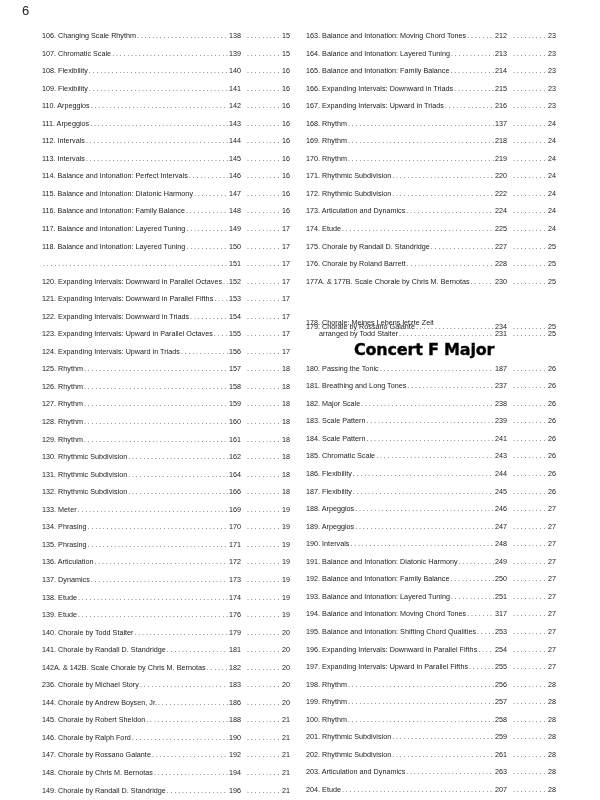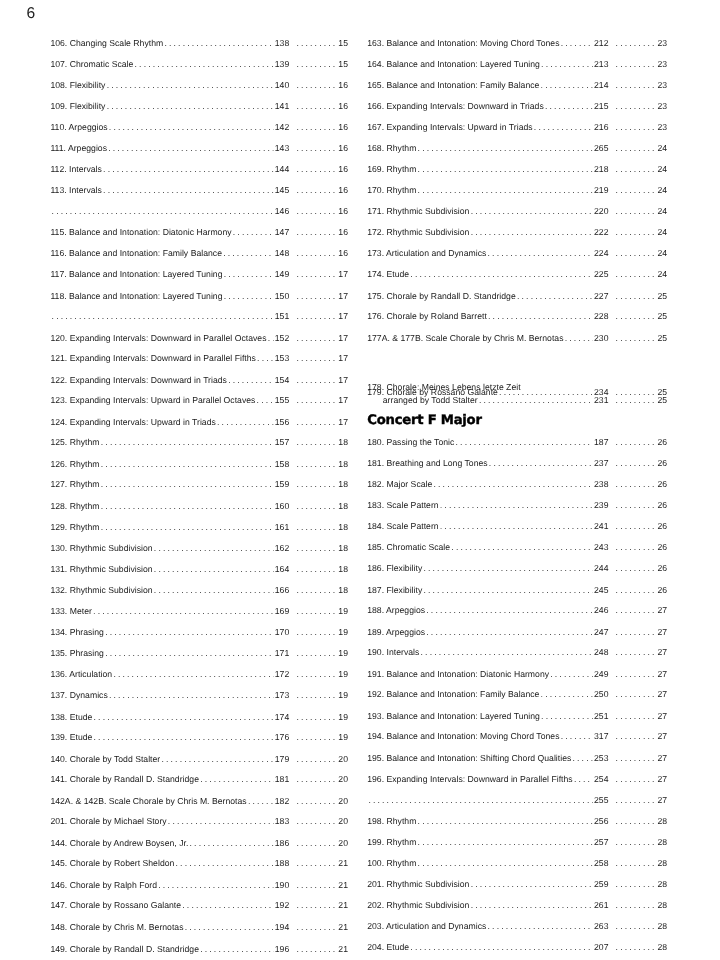--- a/index.html
+++ b/index.html
@@ -37,22 +37,22 @@
     .row .lead2::before {
       content: ". . . . . . . . . . . . . . . .";
       letter-spacing: -0.2px; word-spacing: 0.2px;
     }
     .row .pn { flex: 0 0 auto; width: 9px; text-align: right; }
     .row.two-line { height: 28px; line-height: 11px; display: block; padding-top: 3px; box-sizing: border-box; }
     .two-line .line1 { display: block; margin-top: 24px; }
     .two-line .line2 { display: flex; align-items: flex-end; padding-left: 13px; }
     .section-heading {
       font-family: "DejaVu Sans", sans-serif; font-weight: 900;
-      font-size: 11px; height: 24px; line-height: 28px;
-      color: #000; letter-spacing: -0.2px; -webkit-text-stroke: 0.35px #000;
+      font-size: 16px; height: 24px; line-height: 28px;
+      color: #000; letter-spacing: -0.2px; margin-left: 48px; -webkit-text-stroke: 0.35px #000;
     }
   </style>
 </head>
 <body>
 
 <div class="page-num">6</div>
 
 <div class="col col-left">
   <div>
       <div class="row">
@@ -105,20 +105,21 @@
         <span class="pn">16</span>
       </div>
       <div class="row">
         <span class="title">113. Intervals</span>
         <span class="lead"></span>
         <span class="pg">145</span>
         <span class="lead2"></span>
         <span class="pn">16</span>
       </div>
       <div class="row">
+        <span class="title">114. Balance and Intonation: Perfect Intervals</span>
         <span class="lead"></span>
         <span class="pg">146</span>
         <span class="lead2"></span>
         <span class="pn">16</span>
       </div>
       <div class="row">
         <span class="title">115. Balance and Intonation: Diatonic Harmony</span>
         <span class="lead"></span>
         <span class="pg">147</span>
         <span class="lead2"></span>
@@ -306,21 +307,21 @@
         <span class="pn">20</span>
       </div>
       <div class="row">
         <span class="title">142A. &amp; 142B. Scale Chorale by Chris M. Bernotas</span>
         <span class="lead"></span>
         <span class="pg">182</span>
         <span class="lead2"></span>
         <span class="pn">20</span>
       </div>
       <div class="row">
-        <span class="title">201. Chorale by Michael Story</span>
+        <span class="title">236. Chorale by Michael Story</span>
         <span class="lead"></span>
         <span class="pg">183</span>
         <span class="lead2"></span>
         <span class="pn">20</span>
       </div>
       <div class="row">
         <span class="title">144. Chorale by Andrew Boysen, Jr.</span>
         <span class="lead"></span>
         <span class="pg">186</span>
         <span class="lead2"></span>
@@ -399,21 +400,21 @@
       <div class="row">
         <span class="title">167. Expanding Intervals: Upward in Triads</span>
         <span class="lead"></span>
         <span class="pg">216</span>
         <span class="lead2"></span>
         <span class="pn">23</span>
       </div>
       <div class="row">
         <span class="title">168. Rhythm</span>
         <span class="lead"></span>
-        <span class="pg">265</span>
+        <span class="pg">137</span>
         <span class="lead2"></span>
         <span class="pn">24</span>
       </div>
       <div class="row">
         <span class="title">169. Rhythm</span>
         <span class="lead"></span>
         <span class="pg">218</span>
         <span class="lead2"></span>
         <span class="pn">24</span>
       </div>
@@ -606,20 +607,21 @@
         <span class="pn">27</span>
       </div>
       <div class="row">
         <span class="title">196. Expanding Intervals: Downward in Parallel Fifths</span>
         <span class="lead"></span>
         <span class="pg">254</span>
         <span class="lead2"></span>
         <span class="pn">27</span>
       </div>
       <div class="row">
+        <span class="title">197. Expanding Intervals: Upward in Parallel Fifths</span>
         <span class="lead"></span>
         <span class="pg">255</span>
         <span class="lead2"></span>
         <span class="pn">27</span>
       </div>
       <div class="row">
         <span class="title">198. Rhythm</span>
         <span class="lead"></span>
         <span class="pg">256</span>
         <span class="lead2"></span>

